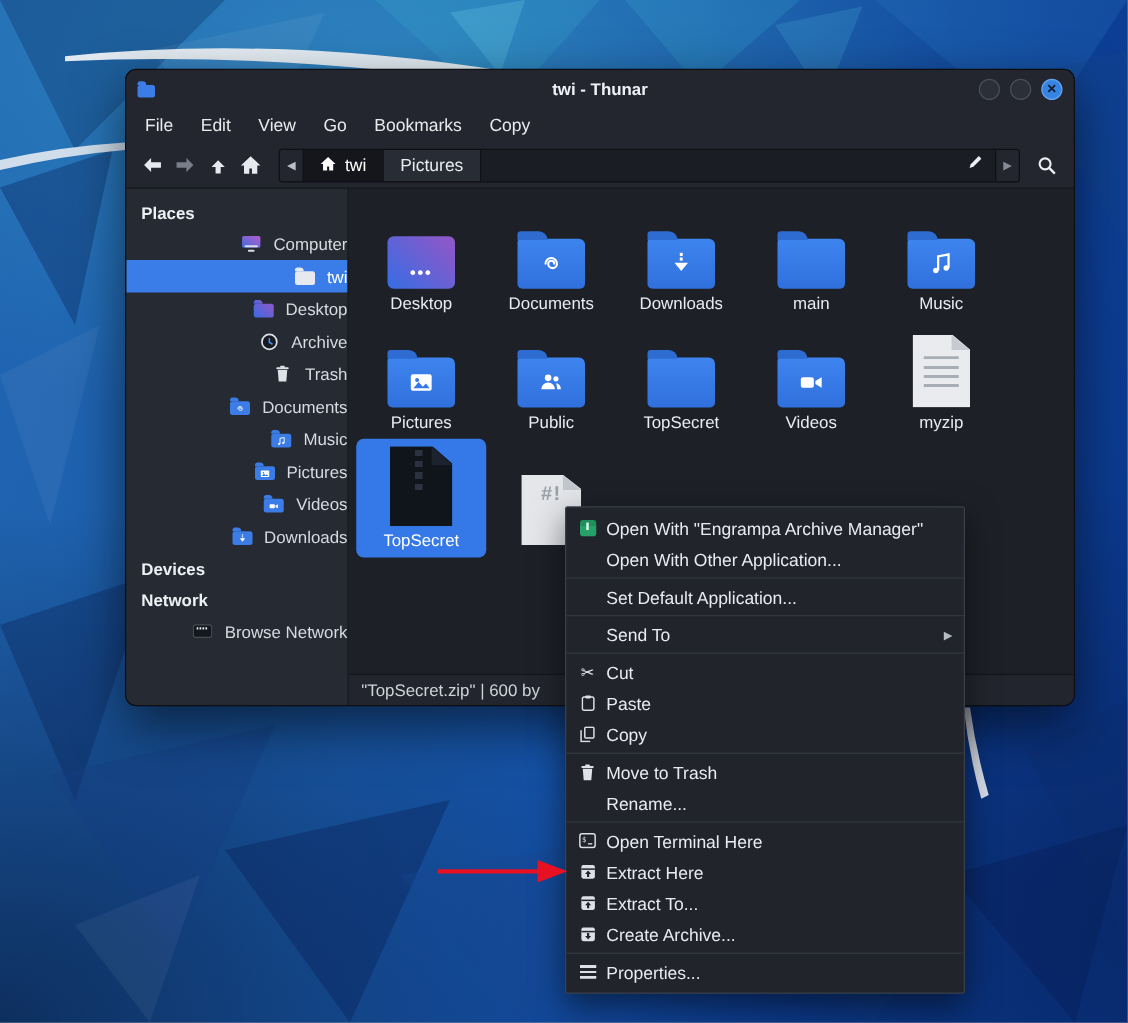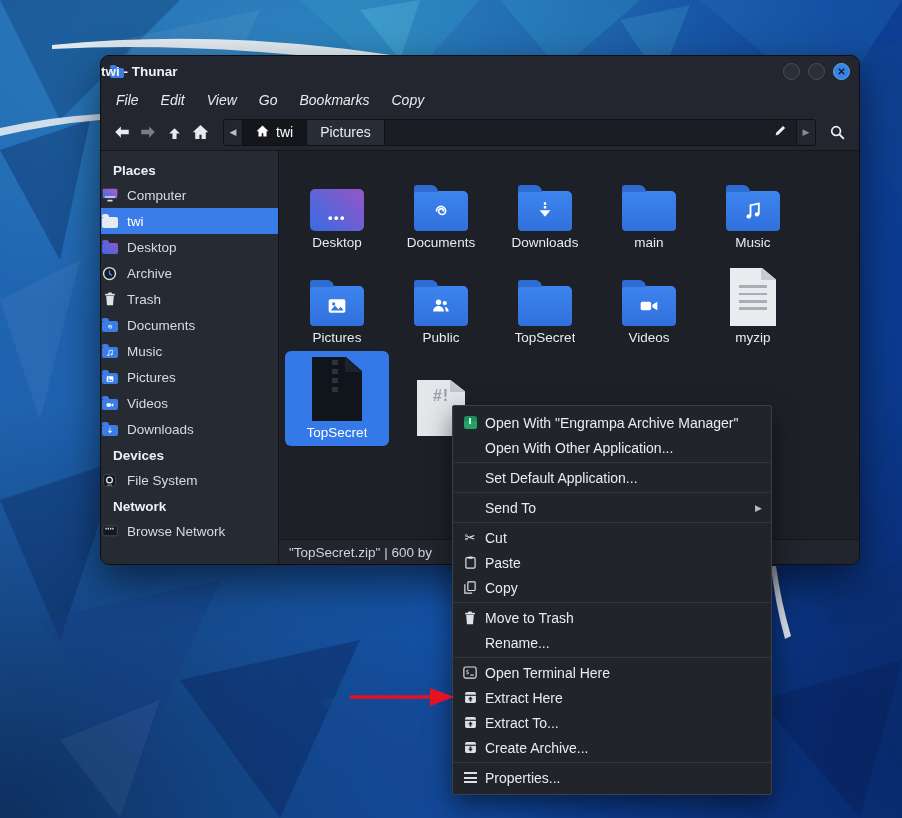--- a/index.html
+++ b/index.html
@@ -15,41 +15,41 @@
   }
   .wallpaper-art { position:absolute; inset:0; z-index:0; }
   
   .window {
     position:absolute; left:100px; top:55px; width:760px; height:510px;
     background:#20232b; border:1px solid #0c0e12; border-radius:9px;
     box-shadow:0 16px 42px rgba(0,0,0,.55); z-index:2;
     display:flex; flex-direction:column; overflow:hidden;
   }
   .titlebar { height:30px; flex:0 0 30px; display:flex; align-items:center; padding:0 9px; background:#23262e; position:relative; }
-  .tb-title { position:absolute; left:0; right:0; text-align:left; color:#eef1f5; font-size:13.5px; font-weight:bold; pointer-events:none; }
+  .tb-title { position:absolute; left:0; right:0; text-align:center; color:#eef1f5; font-size:13.5px; font-weight:bold; pointer-events:none; }
   .tb-controls { margin-left:auto; display:flex; align-items:center; z-index:1; }
   .wc { width:17px; height:17px; border-radius:50%; background:#2b2f37; border:1px solid #484e59; margin-left:8px; }
   .wc.close { background:#3584e4; border-color:#64a4ee; color:#141a24; display:flex; align-items:center; justify-content:center; font-size:10px; font-weight:bold; }
   .menubar { height:28px; flex:0 0 28px; display:flex; align-items:center; gap:4px; padding:0 6px; background:#23262e; }
-  .menu-item { padding:3px 9px; color:#e8eaee; font-size:14px; border-radius:3px;font-style:italic; }
+  .menu-item { padding:3px 9px; color:#e8eaee; font-size:14px; border-radius:3px; }
   .toolbar { height:37px; flex:0 0 37px; display:flex; align-items:center; padding:0 8px; background:#23262e; border-bottom:1px solid #14161c; }
   .nav-btn { width:26px; height:26px; display:flex; align-items:center; justify-content:center; border-radius:3px; }
   .pathbar { flex:1; height:27px; margin:0 7px 0 10px; background:#1a1d23; border:1px solid #0f1116; border-radius:3px; display:flex; align-items:stretch; overflow:hidden; }
   .pb-chevron { width:19px; display:flex; align-items:center; justify-content:center; color:#b9bec7; font-size:9px; background:#23262e; border-right:1px solid #0f1116; }
   .pb-btn { display:flex; align-items:center; gap:7px; padding:0 13px; color:#fff; font-size:14px; }
   .pb-btn.active { background:#14161b; border-right:1px solid #0f1116; }
   .pb-btn.plain { background:#282c34; border-right:1px solid #0f1116; color:#e9ecf0; }
   .pb-fill { flex:1; display:flex; align-items:center; justify-content:flex-end; padding-right:9px; }
   .pb-right-chevron { width:19px; display:flex; align-items:center; justify-content:center; color:#868c96; font-size:9px; background:#23262e; border-left:1px solid #0f1116; }
   .search-btn { width:28px; height:26px; display:flex; align-items:center; justify-content:center; }
   
   .content { flex:1; display:flex; min-height:0; }
   .sidebar { width:178px; flex:0 0 178px; background:#262a33; border-right:1px solid #14161c; padding-top:6px; overflow:hidden; }
   .sb-header { padding:6px 12px 4px; color:#edf0f4; font-weight:bold; font-size:13.5px; }
-  .sb-item { height:26px; display:flex; align-items:center; gap:9px; color:#d6dae1; font-size:13.5px; white-space:nowrap; }
+  .sb-item { height:26px; display:flex; align-items:center; gap:9px; color:#d6dae1; font-size:13.5px; white-space:nowrap;justify-content:flex-end; }
   .sb-item.selected { background:#3b7de8; color:#fff; }
   .sb-ico { width:17px; display:flex; align-items:center; justify-content:center; flex:0 0 17px; }
   .fs { width:16px; height:11px; border-radius:2px; position:relative; display:flex; align-items:center; justify-content:center; margin-top:3px; }
   .fs::before { content:''; position:absolute; top:-3px; left:0; width:7px; height:3px; border-radius:2px 3px 0 0; background:inherit; }
   .fs.blue { background:#3b7ce6; }
   .fs.light { background:#e6e9ef; }
   .fs.grad { background:linear-gradient(45deg,#3a6be2,#9057c8); }
   .main { flex:1; display:flex; flex-direction:column; background:#1d2027; min-width:0; }
   .grid { flex:1; padding:10px 0 0 6px; display:flex; flex-wrap:wrap; align-content:flex-start; }
   .cell { width:104px; height:95px; display:flex; flex-direction:column; align-items:center; justify-content:flex-end; border-radius:6px; }
@@ -287,30 +287,20 @@
               <svg width="8" height="8" viewBox="0 0 24 24">
                 <rect x="10.6" y="1.5" width="2.8" height="3" fill="#fff"></rect>
                 <rect x="10.6" y="6" width="2.8" height="3" fill="#fff"></rect>
                 <path d="M5.5 11h13L12 19z" fill="#fff"></path>
               </svg>
             </span>
           </span>
           <span>Downloads</span>
         </div>
         <div class="sb-header">Devices</div>
-        <div class="sb-item">
-          <span class="sb-ico">
-            <svg width="15" height="15" viewBox="0 0 24 24">
-              <rect x="2.5" y="2.5" width="19" height="19" rx="3" fill="#171a21" stroke="#3f4551" stroke-width="1.5"></rect>
-              <circle cx="12" cy="11" r="4.6" fill="none" stroke="#e8ebf0" stroke-width="2"></circle>
-              <rect x="8" y="18.5" width="8" height="1.6" fill="#e8ebf0" opacity=".6"></rect>
-            </svg>
-          </span>
-          <span>File System</span>
-        </div>
         <div class="sb-header">Network</div>
         <div class="sb-item">
           <span class="sb-ico">
             <svg width="16" height="13" viewBox="0 0 24 19">
               <rect x="1" y="1" width="22" height="15" rx="2.5" fill="#14171d" stroke="#454b57" stroke-width="1.4"></rect>
               <path d="M5 4h2v2.5H5zM8.5 4h2v2.5h-2zM12 4h2v2.5h-2zM15.5 4h2v2.5h-2z" fill="#e8ebf0"></path>
             </svg>
           </span>
           <span>Browse Network</span>
         </div>

